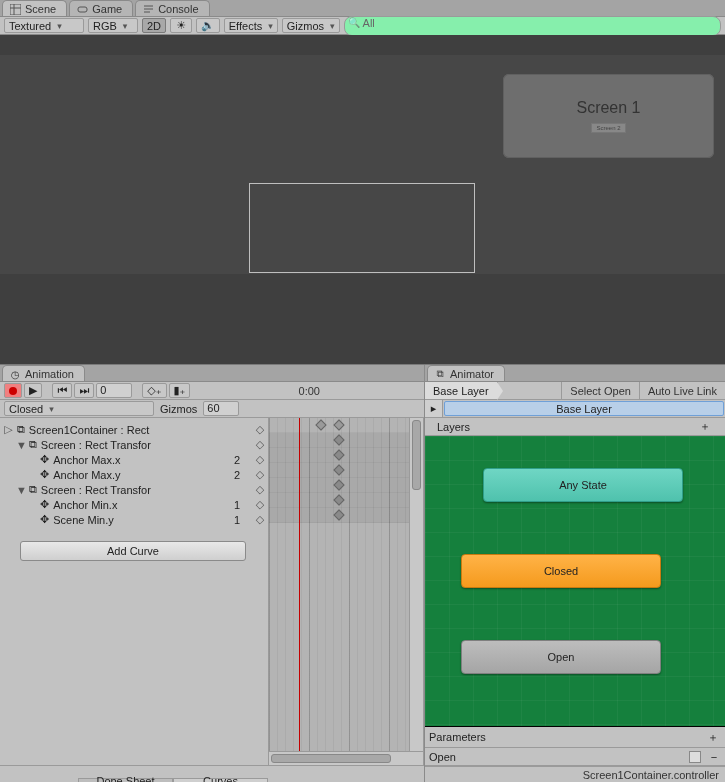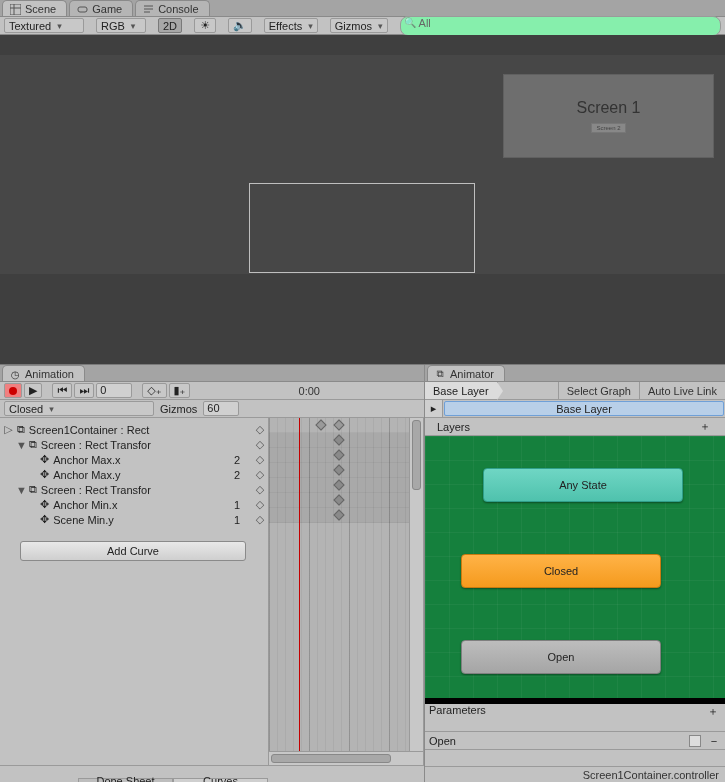--- a/index.html
+++ b/index.html
@@ -6,37 +6,37 @@
   html, body { width: 725px; height: 782px; overflow: hidden; background: #a0a0a0; color: #222; }
   .root { display: flex; flex-direction: column; width: 100%; height: 100%; }
 
   
   .tab-strip { height: 17px; display: flex; align-items: flex-end; background: #a4a4a4; border-bottom: 1px solid #8a8a8a; padding-left: 2px; gap: 2px; }
   .tab { display: flex; align-items: flex-start; gap: 4px; padding: 2px 10px 1px 6px; border-top-left-radius: 5px; border-top-right-radius: 5px; background: #b5b5b5; border: 1px solid #8a8a8a; border-bottom: none; color: #333; margin-top: 20px; }
   .tab.active { background: #c2c2c2; }
   .tab .ico { width: 12px; height: 12px; display: inline-flex; align-items: center; justify-content: center; font-size: 10px; }
 
   
-  .scene-toolbar { height: 18px; background: #c2c2c2; border-bottom: 1px solid #8a8a8a; display: flex; align-items: center; gap: 12px; padding: 0 4px; }
+  .scene-toolbar { height: 18px; background: #c2c2c2; border-bottom: 1px solid #8a8a8a; display: flex; align-items: center; gap: 4px; padding: 0 4px; }
   .tb-drop { display: flex; align-items: center; background: #c8c8c8; border: 1px solid #9a9a9a; height: 15px; padding: 0 4px; border-radius: 2px; gap: 4px; cursor: pointer; }
   .tb-btn { display: flex; align-items: center; justify-content: center; background: #c8c8c8; border: 1px solid #9a9a9a; height: 15px; min-width: 22px; padding: 0 4px; border-radius: 2px; cursor: pointer; }
   .tb-btn.pressed { background: #a8a8a8; border-color: #7a7a7a; }
   .tb-sep { width: 6px; }
   .search-wrap { flex: 1; display: flex; align-items: center; }
   .search { flex: 1; height: 20px; border: 1px solid #9a9a9a; border-radius: 8px; padding: 0 6px 0 18px; background: #86efac; position: relative; color: #666; }
   .search::before { content: "🔍"; position: absolute; left: 4px; top: 0px; font-size: 10px; opacity: .6; }
   .chev::after { content: "▾"; font-size: 9px; margin-left: 2px; color: #555; }
 
   
   .scene-view { position: relative; flex: 0 0 330px; background: #474747; border-bottom: 1px solid #7a7a7a; overflow: hidden; }
   .dark-band { position: absolute; left: 0; right: 0; height: 20px; background: #3f3f3f; }
   .dark-band.top { top: 0; }
   .dark-band.bot { bottom: 0; }
   .canvas-outline { position: absolute; border: 1px solid #bfbfbf; }
-  .ui-card { position: absolute; background: #6e6e6e; color: #333; display: flex; flex-direction: column; align-items: center; justify-content: center; gap: 6px; box-shadow: 0 0 0 1px #606060 inset; }
+  .ui-card { position: absolute; background: #6e6e6e; color: #333; display: flex; flex-direction: column; align-items: center; justify-content: center; gap: 6px; box-shadow: 0 0 0 1px #606060 inset; border-radius: 6px; }
   .ui-card .title { color: #333; font-size: 16px; }
   .ui-card .mini-btn { background: #888; color: #444; font-size: 6px; padding: 1px 4px; border: 1px solid #777; }
 
   
   .bottom-split { flex: 1; display: flex; min-height: 0; }
 
   
   .anim { flex: 0 0 425px; display: flex; flex-direction: column; background: #c2c2c2; border-right: 1px solid #8a8a8a; }
   .panel-tabs { height: 17px; display: flex; align-items: flex-end; padding-left: 2px; background: #a4a4a4; border-bottom: 1px solid #8a8a8a; }
   .anim-toolbar { height: 18px; display: flex; align-items: center; gap: 2px; padding: 0 4px; border-bottom: 1px solid #9a9a9a; background: #c2c2c2; }
@@ -96,28 +96,28 @@
   .graph { flex: 1; position: relative; background: #15803d; overflow: hidden; }
   .graph-grid { position: absolute; inset: 0; background:
       repeating-linear-gradient(to right, rgba(255,255,255,.045) 0 1px, transparent 1px 24px),
       repeating-linear-gradient(to bottom, rgba(255,255,255,.045) 0 1px, transparent 1px 24px);
   }
   .node { position: absolute; width: 200px; height: 34px; border-radius: 4px; display: flex; align-items: center; justify-content: center; color: #222; box-shadow: 0 1px 2px rgba(0,0,0,.4); }
   .node.teal { background: linear-gradient(#6fd6c4,#4fc2ad); border: 1px solid #2f9f8a; }
   .node.orange { background: linear-gradient(#ffb347,#f59a1d); border: 1px solid #c97a0f; }
   .node.grey { background: linear-gradient(#bdbdbd,#a5a5a5); border: 1px solid #7f7f7f; }
 
-  .param-head { height: 34px; display: flex; padding: 0 4px; border-top: 6px solid #000000; border-bottom: 1px solid #9a9a9a; background: #c2c2c2; }
+  .param-head { height: 22px; display: flex; align-items: center; padding: 0 4px; border-top: 1px solid #000000; border-bottom: 1px solid #9a9a9a; background: #c2c2c2; }
   .param-head .lbl { flex: 1; }
   .param-row { height: 18px; display: flex; align-items: center; padding: 0 4px; border-bottom: 1px solid #9a9a9a; gap: 6px; background: #c2c2c2; }
   .param-row .pname { flex: 1; }
   .chk { width: 12px; height: 12px; border: 1px solid #888; background: #ddd; }
   .minus { width: 14px; text-align: center; cursor: pointer; }
 
-  .status { height: 16px; display: flex; align-items: center; justify-content: flex-end; padding: 0 6px; background: #c2c2c2; color: #333; border-top: 1px solid #9a9a9a; margin-top: 16px; }
+  .status { height: 16px; display: flex; align-items: center; justify-content: flex-end; padding: 0 6px; background: #c2c2c2; color: #333; border-top: 1px solid #9a9a9a; }
 
   svg { display: block; }
 </style>
 </head>
 <body>
 
 <div class="root">
 
   <div class="tab-strip">
     <div class="tab active">
@@ -325,21 +325,21 @@
           <span>Animator</span>
         </div>
       </div>
 
       <div class="animator-bar">
         <div class="crumb">
           <span>Base Layer</span>
         </div>
         <div class="bar-spacer"></div>
         <div class="bar-link">
-          <span>Select Graph</span>
+          <span>Select Open</span>
         </div>
         <div class="bar-link">
           <span>Auto Live Link</span>
         </div>
       </div>
 
       <div class="layer-head">
         <div class="play-thin">
           <span>▸</span>
         </div>

